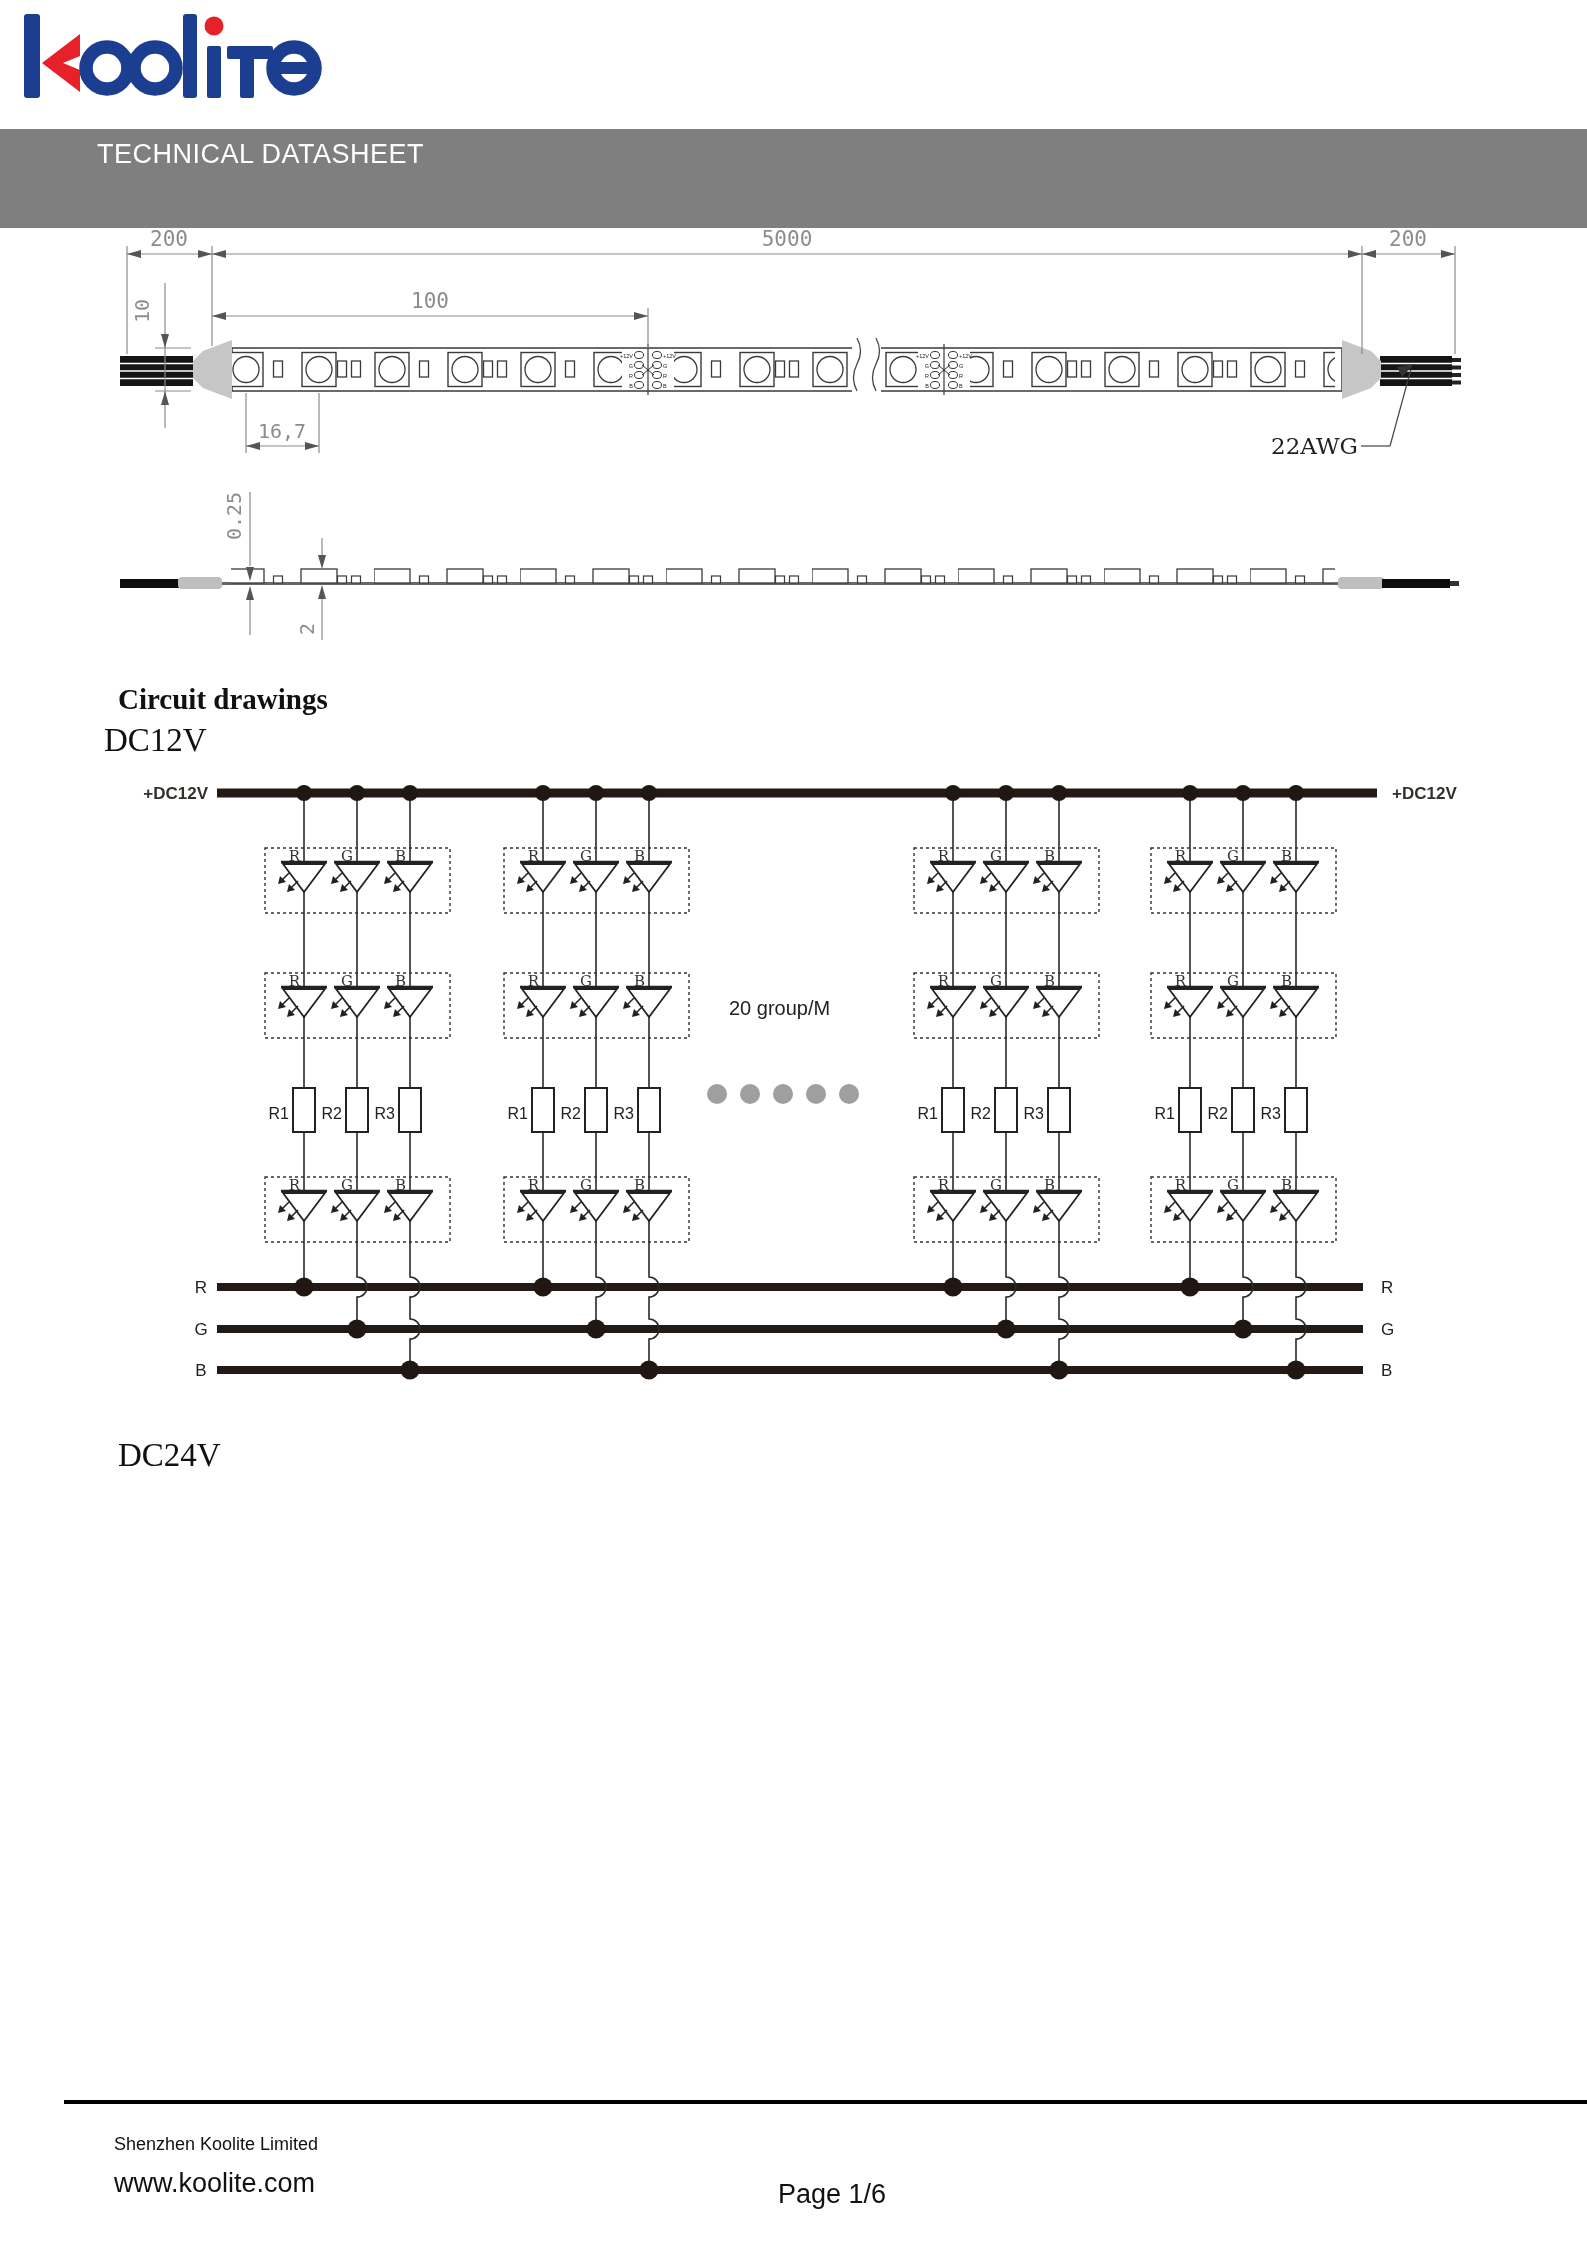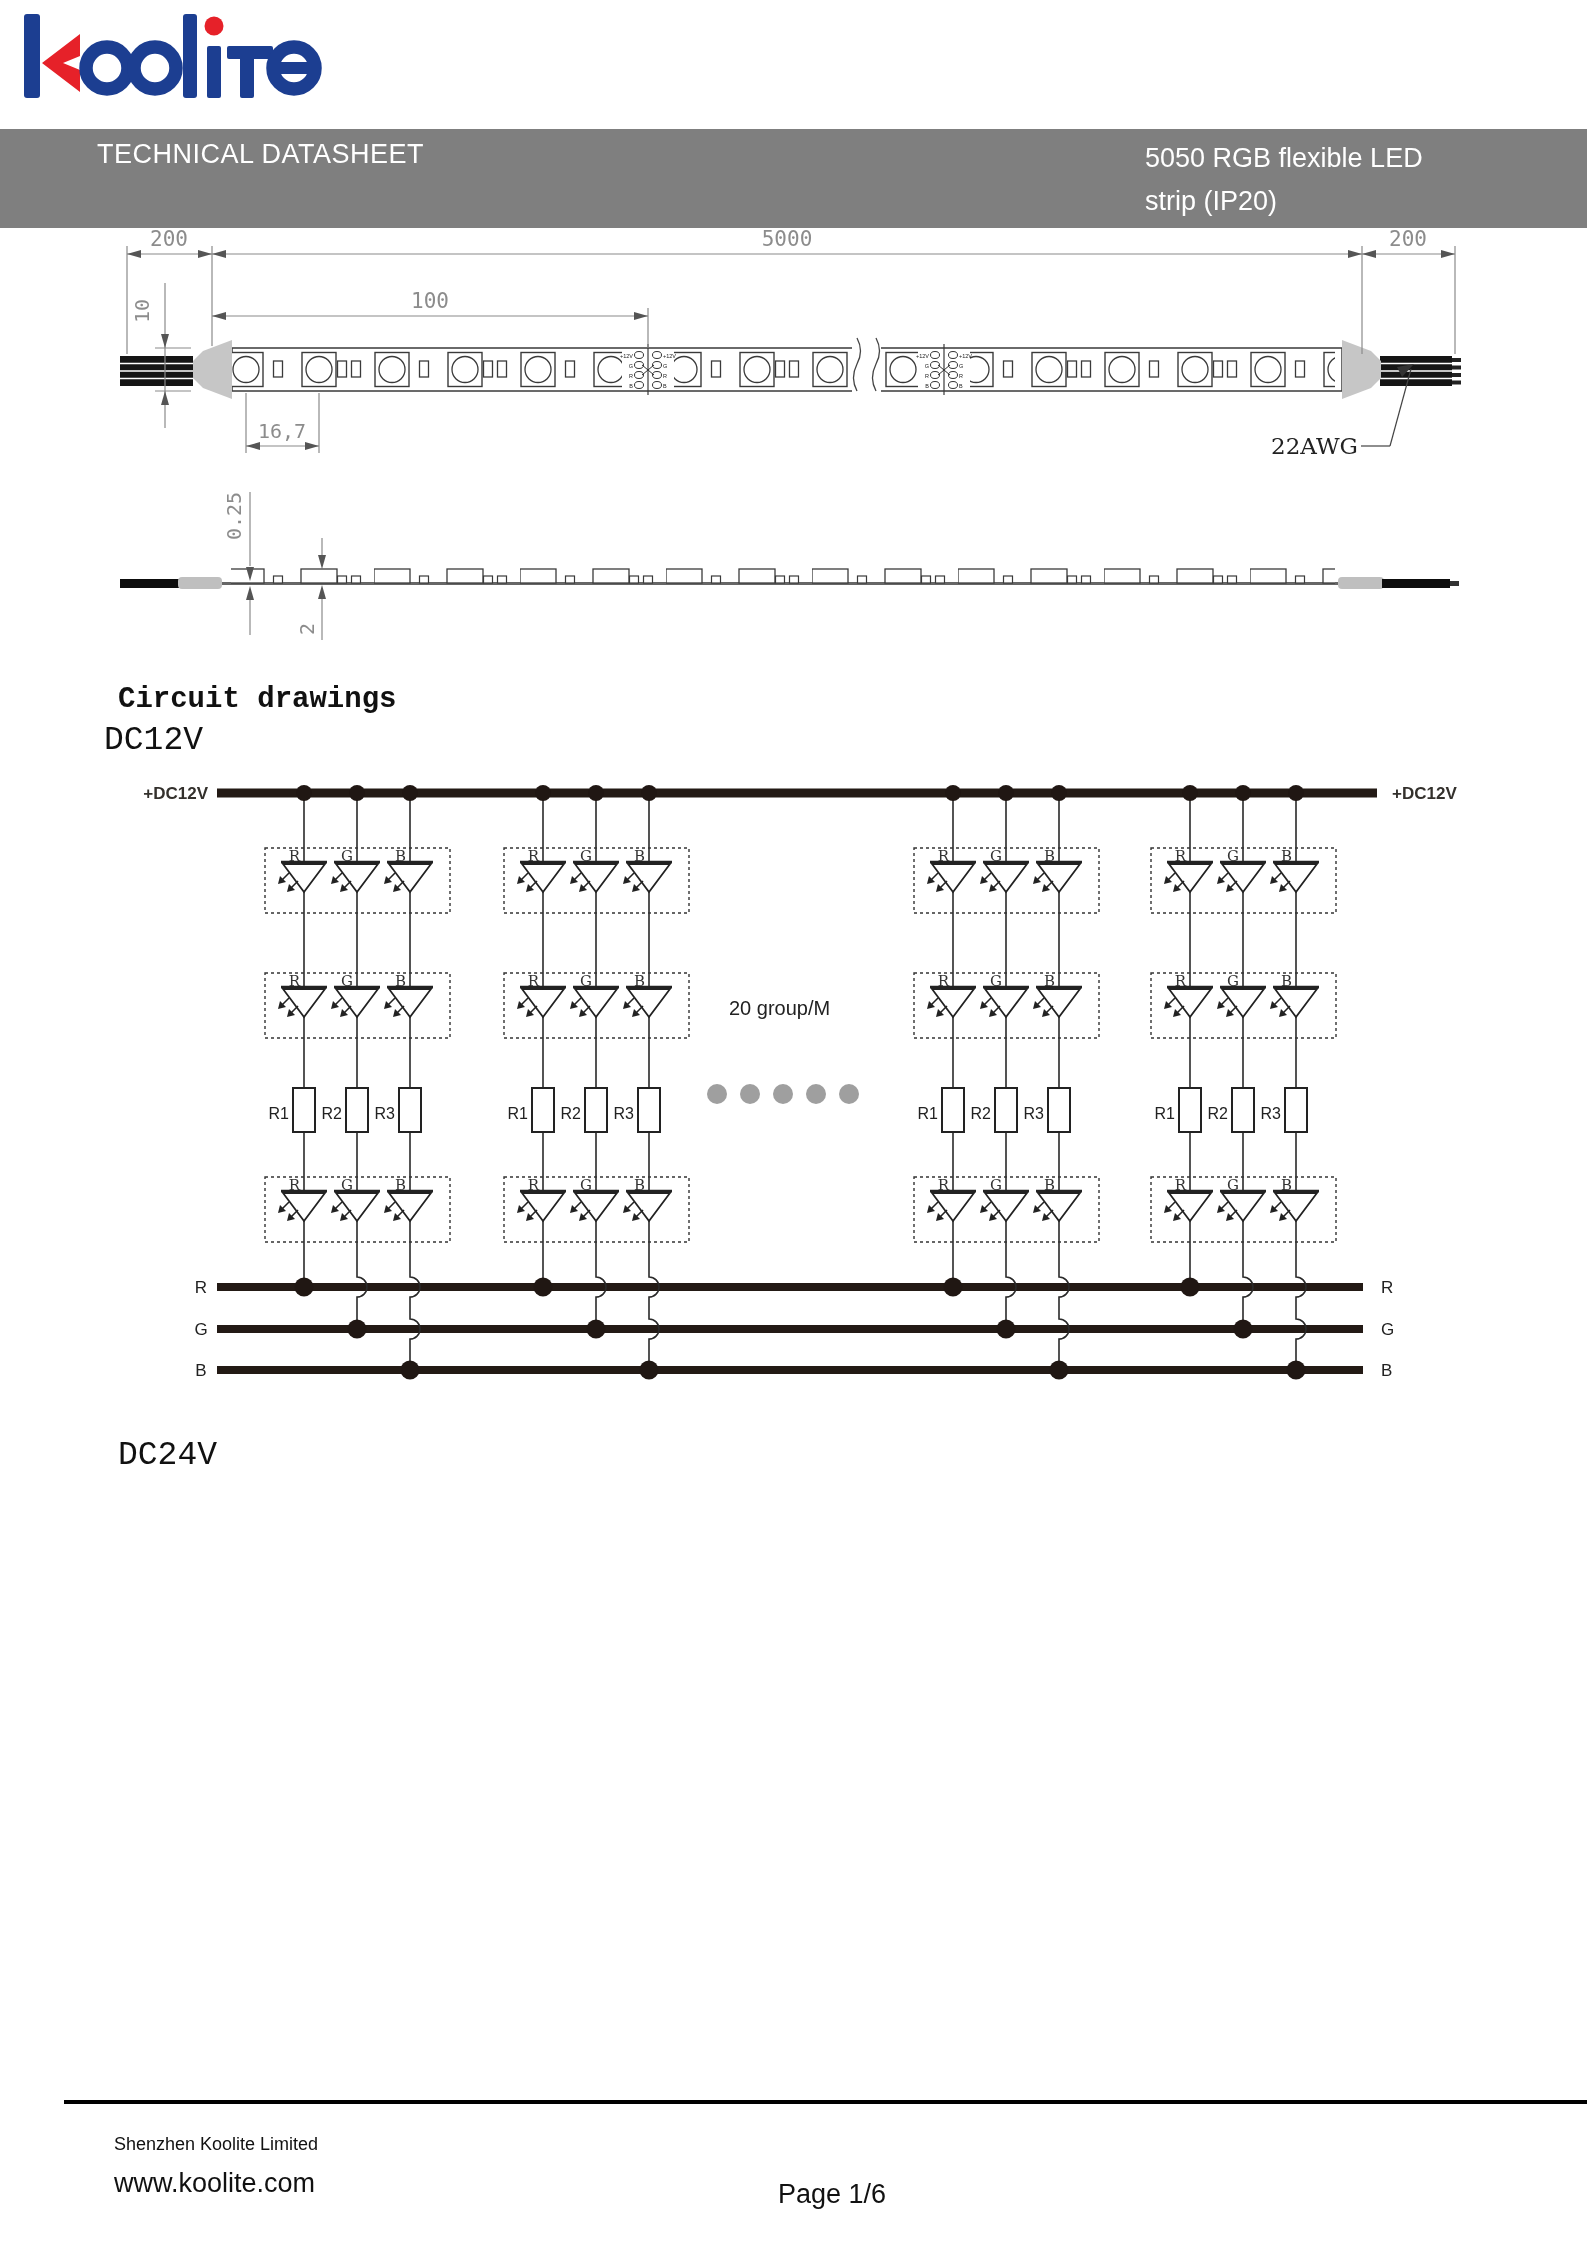--- a/index.html
+++ b/index.html
@@ -4,21 +4,21 @@
 <style>
   html,body{margin:0;padding:0;}
   body{width:1587px;height:2245px;position:relative;background:#ffffff;
        font-family:"Liberation Sans",sans-serif;overflow:hidden;}
   .abs{position:absolute;}
   
   #headerbar{position:absolute;top:129px;left:0;width:1587px;height:99px;background:#7f7f7f;padding-left:41px;}
   #hdr-left{position:absolute;left:97px;top:10px;color:#ffffff;font-size:27px;letter-spacing:.5px;}
   #hdr-right{position:absolute;left:1145px;top:8px;color:#ffffff;font-size:27px;line-height:43px;}
   
-  .serifhead{font-family:Liberation Mono, monospace;color:#111;}
+  .serifhead{font-family:Liberation Serif, serif;color:#111;}
   #circuit-heading{left:118px;top:683px;font-size:29px;font-weight:bold;}
   #dc12v-label{left:104px;top:722px;font-size:33px;}
   #dc24v-label{left:118px;top:1437px;font-size:33px;}
   
   #footer-line{position:absolute;top:2100px;left:64px;width:1523px;height:4px;background:#000;}
   #footer-company{left:114px;top:2134px;font-size:18px;color:#111;}
   #footer-web{left:114px;top:2168px;font-size:27px;color:#111;}
   #footer-page{left:778px;top:2179px;font-size:27px;color:#111;}
   svg text{font-family:"Liberation Sans",sans-serif;}
   .dimtxt{font-family:"DejaVu Sans Mono",monospace;fill:#8c8c8c;font-size:21px;}
@@ -45,24 +45,20 @@
     <rect x="222" y="40" width="14" height="52" rx="2" fill="#1c3e91"></rect>
   </g>
   <g>
     <circle cx="276" cy="62" r="21" fill="none" stroke="#1c3e91" stroke-width="13.5"></circle>
     <rect x="255" y="56" width="42" height="12" fill="#1c3e91"></rect>
   </g>
 </svg>
 
 <div id="headerbar">
   <div id="hdr-left">TECHNICAL DATASHEET</div>
-  <div id="hdr-right">
-    <div>5050 RGB flexible LED</div>
-    <div>strip (IP20)</div>
-  </div>
 </div>
 
 <svg class="abs" style="left:45px;top:228px" width="1500" height="250" viewBox="0 0 1500 250">
   <defs>
     <pattern id="ledrow" x="183" y="0" width="146" height="250" patternUnits="userSpaceOnUse">
       <rect x="1" y="124.5" width="34" height="34" fill="#fff" stroke="#3a3a3a" stroke-width="1.4"></rect>
       <circle cx="18" cy="141.5" r="13" fill="#fff" stroke="#3a3a3a" stroke-width="1.3"></circle>
       <rect x="45.5" y="133" width="9" height="16" fill="#fff" stroke="#3a3a3a" stroke-width="1.3"></rect>
       <rect x="74" y="124.5" width="34" height="34" fill="#fff" stroke="#3a3a3a" stroke-width="1.4"></rect>
       <circle cx="91" cy="141.5" r="13" fill="#fff" stroke="#3a3a3a" stroke-width="1.3"></circle>

